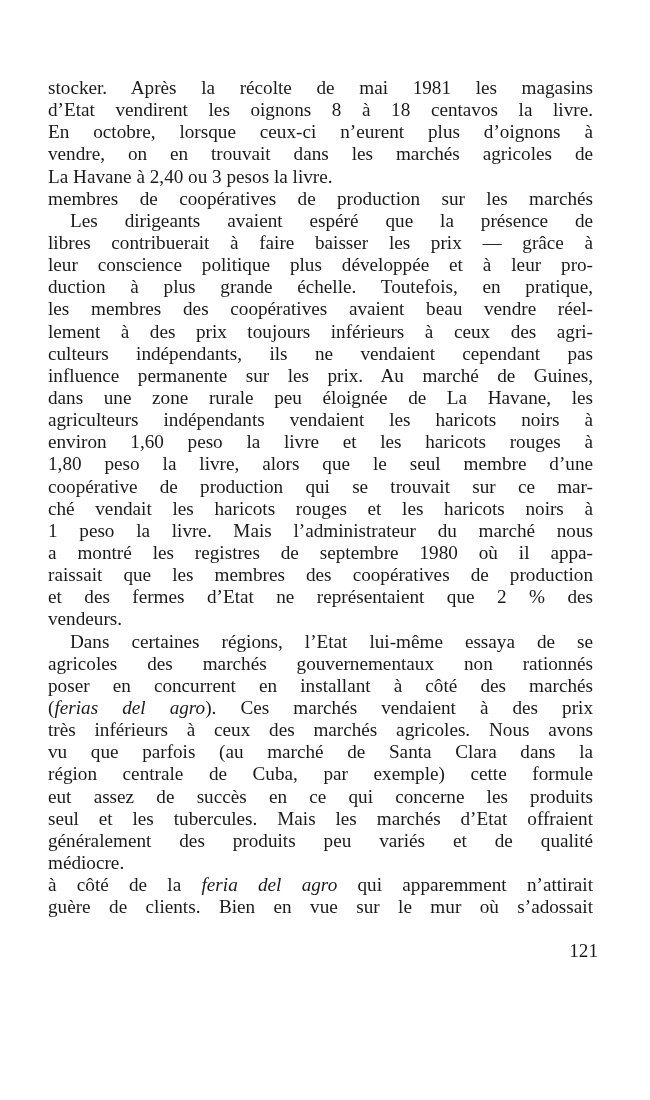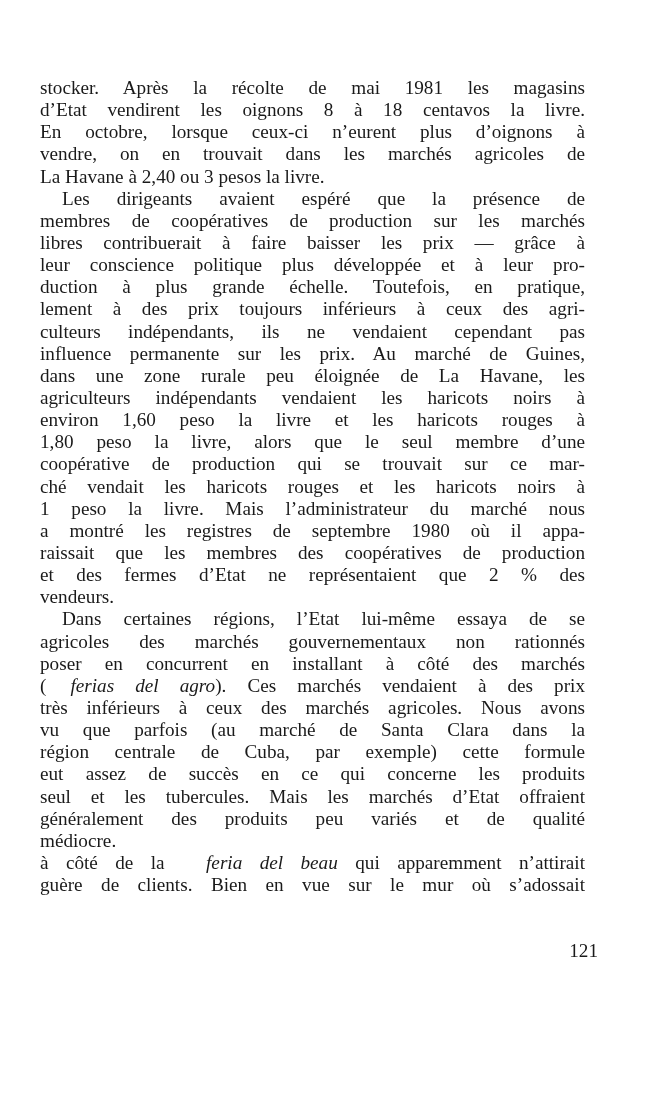--- a/index.html
+++ b/index.html
@@ -2,21 +2,21 @@
 <html><head>
 <meta charset="utf-8">
 <style>
   html, body { margin: 0; padding: 0; background: #ffffff; }
   body { width: 650px; height: 1100px; position: relative; overflow: hidden; }
   .page {
     position: absolute; left: 0; top: 0; width: 650px; height: 1100px;
     background: #ffffff;
   }
   .text-block {
-    position: absolute; left: 40px; top: 77px; width: 545px;
+    position: absolute; left: 48px; top: 77px; width: 545px;
     font-family: "Liberation Serif", "DejaVu Serif", serif;
     font-size: 19.2px;
     line-height: 22.15px;
     color: #1a1a1a;
   }
   .line {
     display: block;
     height: 22.15px;
     white-space: nowrap;
     text-align: justify;
@@ -24,40 +24,41 @@
     overflow: visible;
   }
   .line.last { text-align-last: left; }
   .line.indent { padding-left: 22px; }
   .page-number {
     position: absolute; top: 940px; left: 540px; width: 58px;
     text-align: right;
     font-family: "Liberation Serif", "DejaVu Serif", serif;
     font-size: 19.2px; color: #1a1a1a;
   }
-  i { font-style: italic; margin-left: 24px; }
+  i { font-style: italic; }
 </style>
 </head>
 <body>
 
 <div class="page">
   <div class="text-block" id="text-block">
       <div>
         <span class="line">stocker. Après la récolte de mai 1981 les magasins</span>
         <span class="line">d’Etat vendirent les oignons 8 à 18 centavos la livre.</span>
         <span class="line">En octobre, lorsque ceux-ci n’eurent plus d’oignons à</span>
         <span class="line">vendre, on en trouvait dans les marchés agricoles de</span>
         <span class="line last">La Havane à 2,40 ou 3 pesos la livre.</span>
       </div>
       <div>
+        <span class="line">membres de coopératives de production sur les marchés</span>
         <span class="line indent">Les dirigeants avaient espéré que la présence de</span>
-        <span class="line">membres de coopératives de production sur les marchés</span>
         <span class="line">libres contribuerait à faire baisser les prix — grâce à</span>
         <span class="line">leur conscience politique plus développée et à leur pro-</span>
         <span class="line">duction à plus grande échelle. Toutefois, en pratique,</span>
+        <span class="line">les membres des coopératives avaient beau vendre réel-</span>
         <span class="line">lement à des prix toujours inférieurs à ceux des agri-</span>
         <span class="line">culteurs indépendants, ils ne vendaient cependant pas</span>
         <span class="line">influence permanente sur les prix. Au marché de Guines,</span>
         <span class="line">dans une zone rurale peu éloignée de La Havane, les</span>
         <span class="line">agriculteurs indépendants vendaient les haricots noirs à</span>
         <span class="line">environ 1,60 peso la livre et les haricots rouges à</span>
         <span class="line">1,80 peso la livre, alors que le seul membre d’une</span>
         <span class="line">coopérative de production qui se trouvait sur ce mar-</span>
         <span class="line">ché vendait les haricots rouges et les haricots noirs à</span>
         <span class="line">1 peso la livre. Mais l’administrateur du marché nous</span>
@@ -73,18 +74,18 @@
         <span class="line">(<i>ferias del agro</i>). Ces marchés vendaient à des prix</span>
         <span class="line">très inférieurs à ceux des marchés agricoles. Nous avons</span>
         <span class="line">vu que parfois (au marché de Santa Clara dans la</span>
         <span class="line">région centrale de Cuba, par exemple) cette formule</span>
         <span class="line">eut assez de succès en ce qui concerne les produits</span>
         <span class="line">seul et les tubercules. Mais les marchés d’Etat offraient</span>
         <span class="line">généralement des produits peu variés et de qualité</span>
         <span class="line last">médiocre.</span>
       </div>
       <div>
-        <span class="line">à côté de la <i>feria del beau</i> qui apparemment n’attirait</span>
+        <span class="line">à côté de la <i>feria del agro</i> qui apparemment n’attirait</span>
         <span class="line">guère de clients. Bien en vue sur le mur où s’adossait</span>
       </div>
     </div>
   <div class="page-number">121</div>
 </div>
 
 </body></html>

